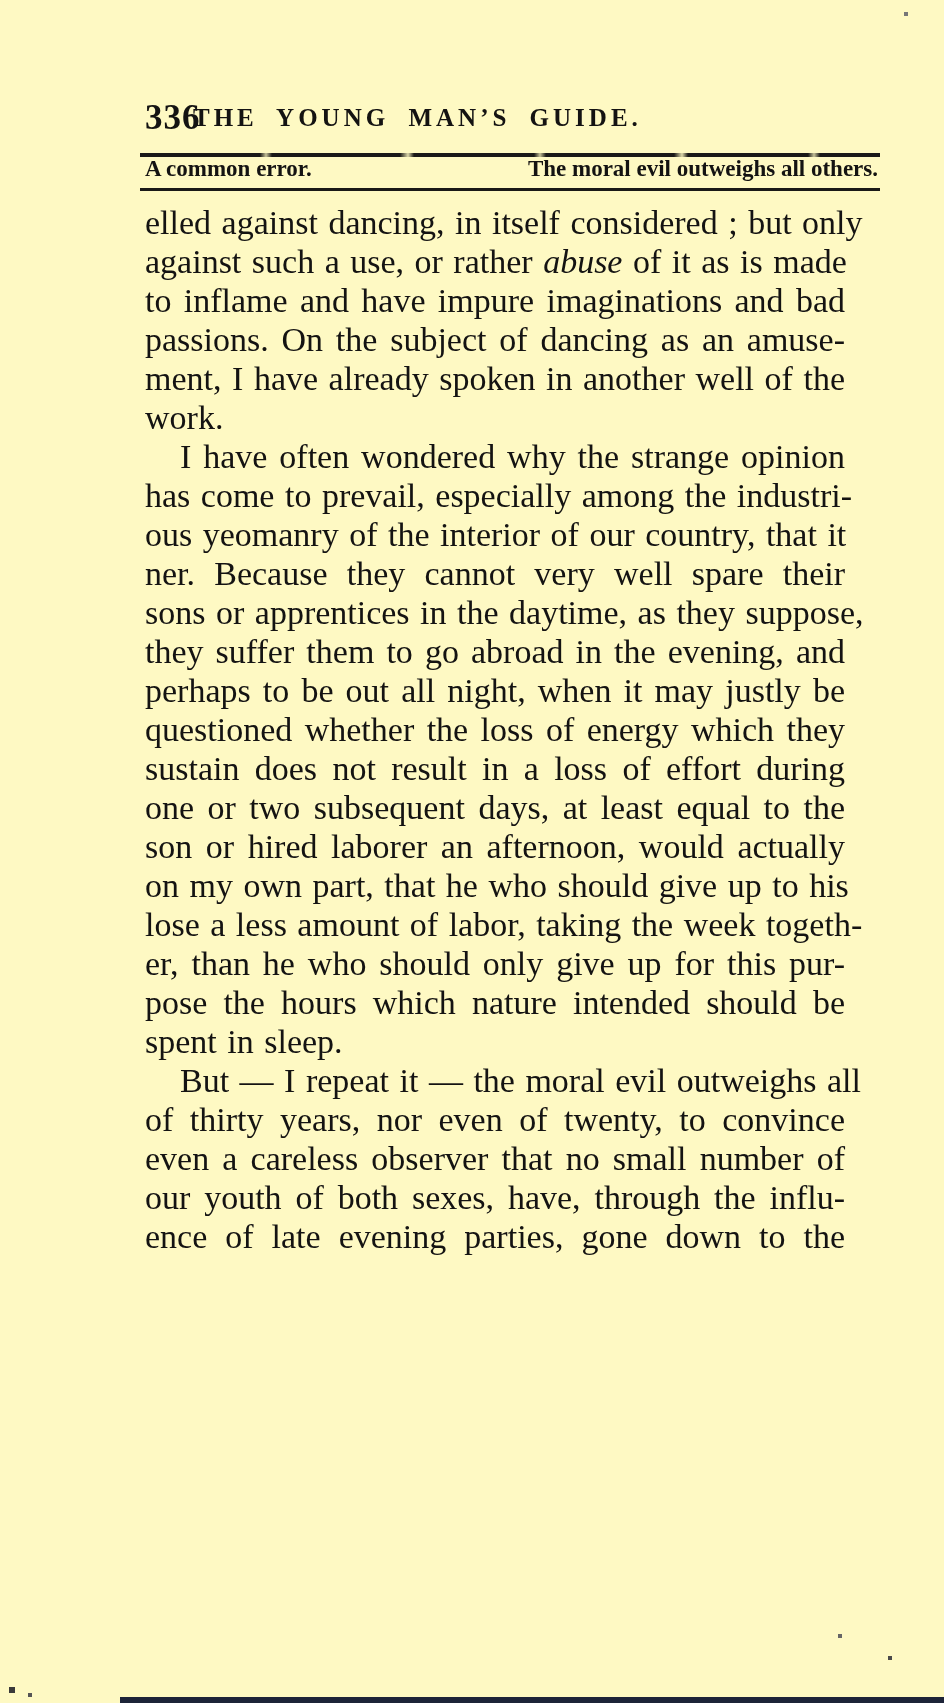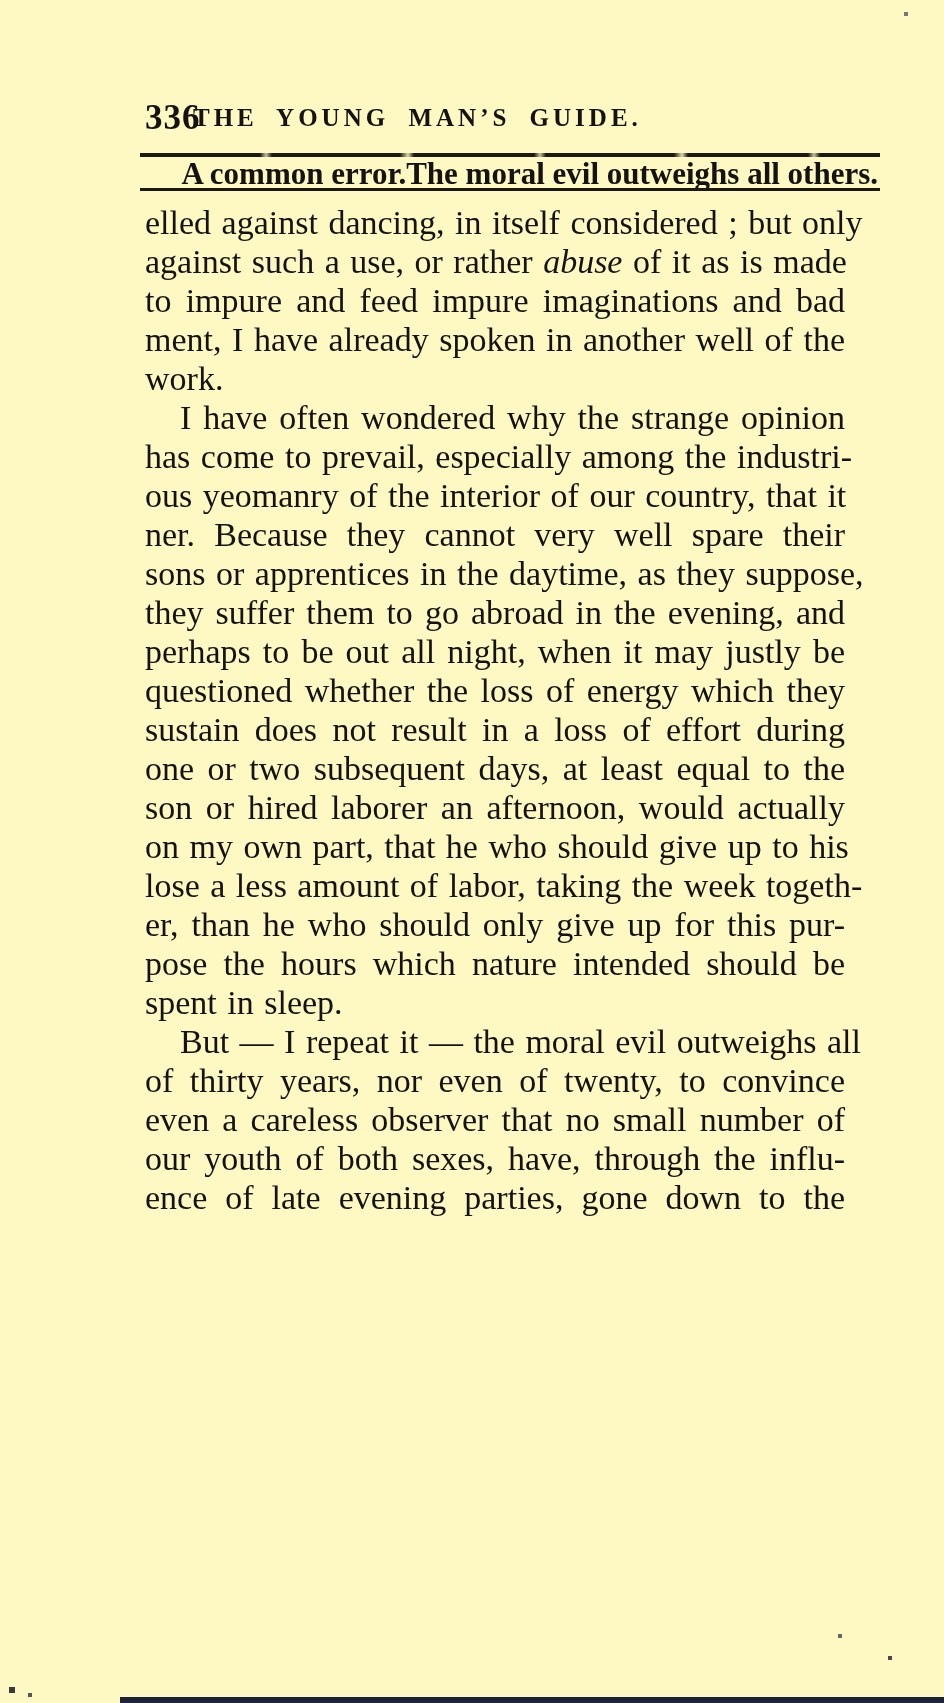--- a/index.html
+++ b/index.html
@@ -54,22 +54,22 @@
   .rule-bottom {
     top: 188px;
     height: 3px;
   }
   .running-heads {
     position: absolute;
     top: 156px;
     left: 145px;
     right: 66px;
     display: flex;
-    justify-content: flex-end;
-    font-size: 31px;
+    justify-content: space-between;
+    font-size: 23px;
     font-weight: bold;
   }
   .body-text {
     position: absolute;
     top: 203px;
     left: 145px;
     width: 700px;
   }
   .line {
     font-size: 34px;
@@ -123,21 +123,22 @@
   <div class="running-heads">
     <span>A common error.</span>
     <span>The moral evil outweighs all others.</span>
   </div>
 
   <div class="rule rule-bottom"></div>
 
   <div class="body-text">
       <div class="line"><span>elled against dancing, in itself considered ; but only</span></div>
       <div class="line"><span>against such a use, or rather </span><span class="italic">abuse</span><span> of it as is made</span></div>
-      <div class="line"><span>to impure and feed impure imaginations and bad</span></div>
+      <div class="line"><span>to inflame and have impure imaginations and bad</span></div>
+      <div class="line"><span>passions.  On the subject of dancing as an amuse-</span></div>
       <div class="line"><span>ment, I have already spoken in another well of the</span></div>
       <div class="line noflush"><span>work.</span></div>
       <div class="line indent"><span>I have often wondered why the strange opinion</span></div>
       <div class="line"><span>has come to prevail, especially among the industri-</span></div>
       <div class="line"><span>ous yeomanry of the interior of our country, that it</span></div>
       <div class="line"><span>ner.  Because they cannot very well spare their</span></div>
       <div class="line"><span>sons or apprentices in the daytime, as they suppose,</span></div>
       <div class="line"><span>they suffer them to go abroad in the evening, and</span></div>
       <div class="line"><span>perhaps to be out all night, when it may justly be</span></div>
       <div class="line"><span>questioned whether the loss of energy which they</span></div>

